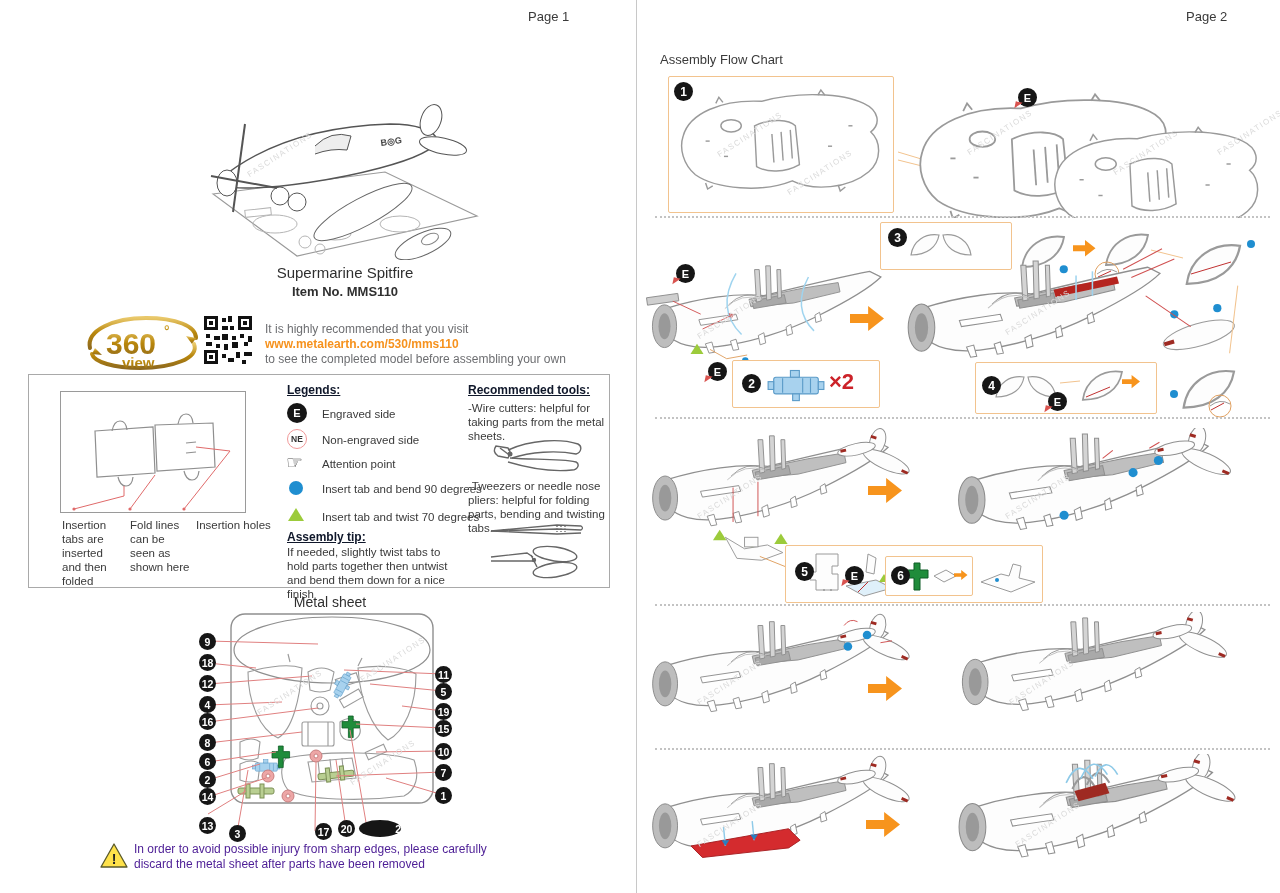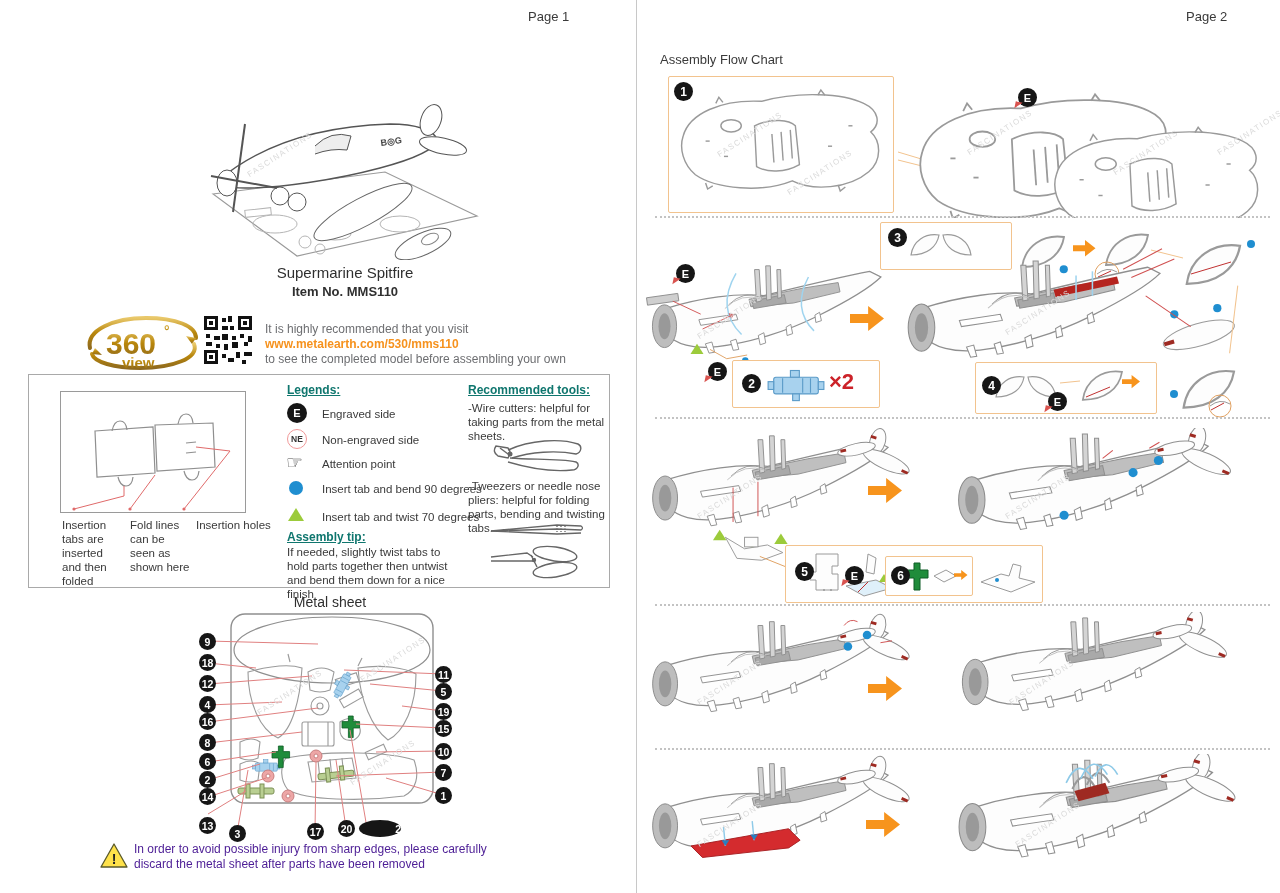--- a/index.html
+++ b/index.html
@@ -18,21 +18,21 @@
 
   .product-name { font-size:15px; color:#2f2f2f; text-align:center; }
   .product-item { font-size:13px; font-weight:bold; color:#2f2f2f; text-align:center; margin-top:3px; }
 
   .promo-text { font-size:12px; line-height:15px; color:#6d6e71; }
   .promo-url { color:#f6921e; font-weight:bold; }
 
   .panel { border:1px solid #a9a9a9; background:#fff; }
   .inner-box { border:1px solid #9a9a9a; }
 
-  .mini-title { font-size:12px; font-weight:bold; color:#0f766e; text-decoration:underline; }
+  .mini-title { font-size:12px; font-weight:bold; color:#0f172a; text-decoration:underline; }
   .leg-label { font-size:11.5px; color:#3a3a3a; }
   .tip-text, .tool-text { font-size:11.5px; line-height:14px; color:#3a3a3a; }
   .ins-label { font-size:11.5px; line-height:14px; color:#3a3a3a; }
 
   .sec-title { font-size:14px; color:#2f2f2f; text-align:center; }
 
   .warn-text { font-size:12px; line-height:15px; color:#4c1d95; }
 
   
   .nbadge { position:absolute; width:17px; height:17px; border-radius:50%; background:#161616;
@@ -399,21 +399,21 @@
   <span class="nbadge" style="left:199px; top:654px;">18</span>
   <span class="nbadge" style="left:199px; top:675px;">12</span>
   <span class="nbadge" style="left:199px; top:696px;">4</span>
   <span class="nbadge" style="left:199px; top:713px;">16</span>
   <span class="nbadge" style="left:199px; top:734px;">8</span>
   <span class="nbadge" style="left:199px; top:753px;">6</span>
   <span class="nbadge" style="left:199px; top:771px;">2</span>
   <span class="nbadge" style="left:199px; top:788px;">14</span>
   <span class="nbadge" style="left:199px; top:805px;margin-top:12px;">13</span>
   <span class="nbadge" style="left:229px; top:825px;">3</span>
-  <span class="nbadge" style="left:307px; top:823px;">17</span>
+  <span class="nbadge" style="left:315px; top:823px;">17</span>
   <span class="nbadge" style="left:338px; top:820px;">20</span>
   <span class="nbadge" style="left:359px; top:820px;padding-left:42px;">21</span>
   <span class="nbadge" style="left:435px; top:666px;">11</span>
   <span class="nbadge" style="left:435px; top:683px;">5</span>
   <span class="nbadge" style="left:435px; top:703px;">19</span>
   <span class="nbadge" style="left:435px; top:720px;">15</span>
   <span class="nbadge" style="left:435px; top:743px;">10</span>
   <span class="nbadge" style="left:435px; top:764px;">7</span>
   <span class="nbadge" style="left:435px; top:787px;">1</span>
 

